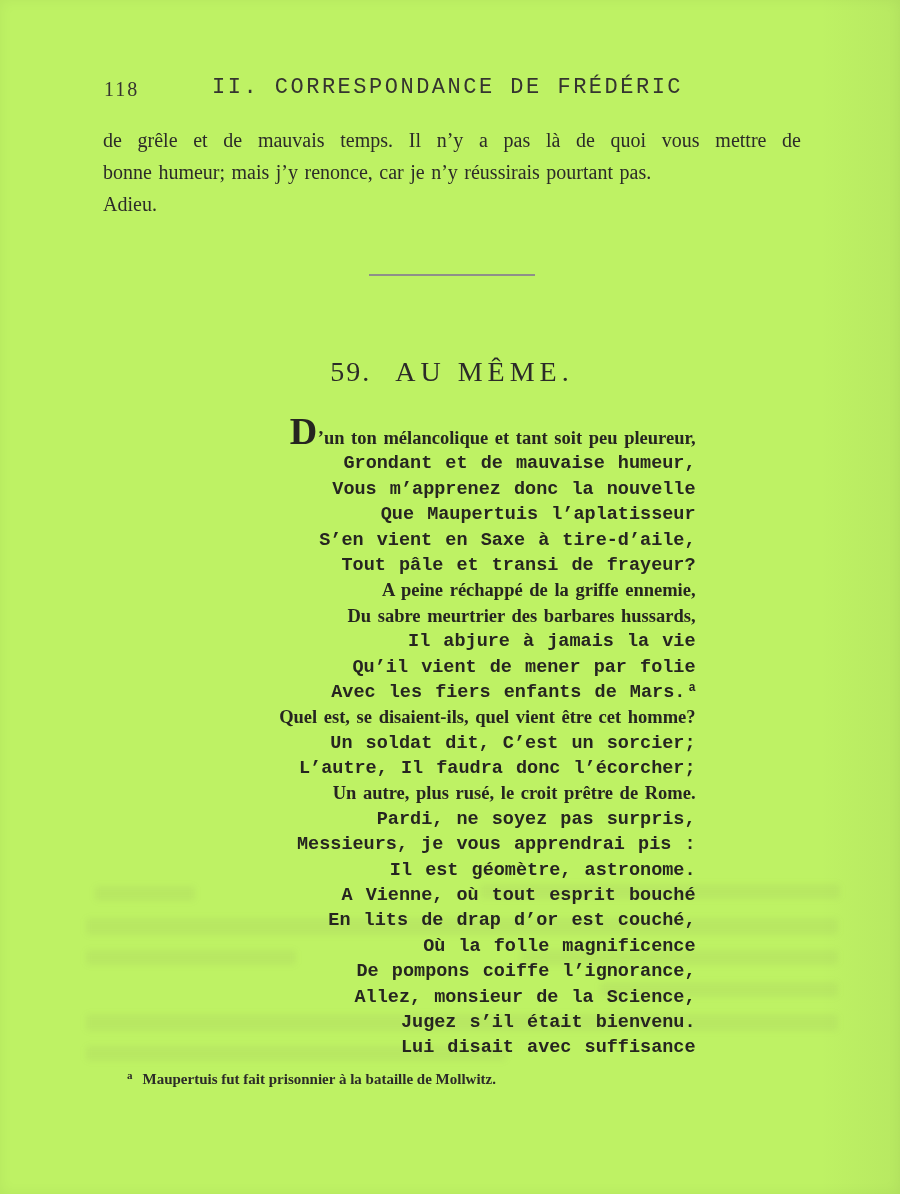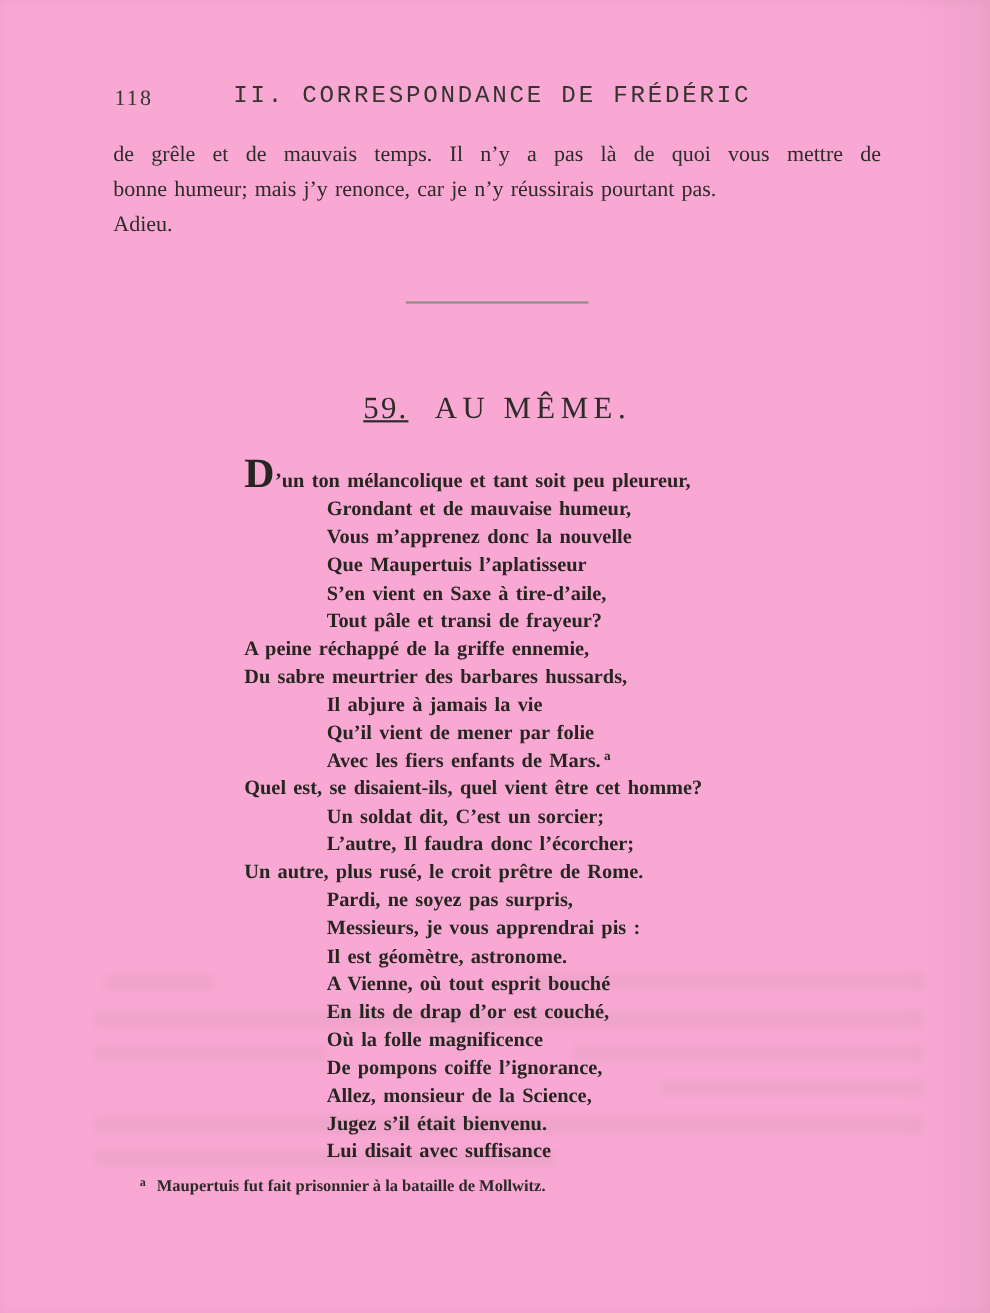--- a/index.html
+++ b/index.html
@@ -5,21 +5,21 @@
   html,body { margin:0; padding:0; }
   body {
     width:900px; height:1194px;
     background:#ffffff;
     font-family:"Liberation Serif", serif;
     overflow:hidden;
   }
   .page {
     position:relative;
     width:900px; height:1194px;
-    background:#f9a8d4;
+    background:#bef264;
     box-shadow: inset 0 0 14px rgba(0,0,0,0.05);
     overflow:hidden;
   }
   .edge-shade {
     position:absolute; right:0; top:0; width:80px; height:100%;
     background:linear-gradient(to left, rgba(70,68,58,0.055), rgba(0,0,0,0));
     pointer-events:none;
   }
   .pagenum {
     position:absolute; left:104px; top:78px;
@@ -40,29 +40,29 @@
   .para-line.justify { text-align:justify; text-align-last:justify; }
   .para-line.indent { text-indent:37px; }
   .divider {
     position:absolute; left:369px; top:274px; width:166px; height:1.5px;
     background:#8f8f89;
   }
   .title {
     position:absolute; left:103px; top:356px; width:698px;
     text-align:center; font-size:28px; color:#2c2b28; white-space:nowrap;
   }
-  .title .num { letter-spacing:2px; margin-right:24px;text-decoration:underline; }
+  .title .num { letter-spacing:2px; margin-right:24px; }
   .title .caps { letter-spacing:5px; }
   .poem {
     position:absolute; left:222px; top:426px;
     font-size:18.5px; font-weight:700; color:#262520;
-    line-height:25.4px; white-space:nowrap; word-spacing:2px;
+    line-height:25.4px; white-space:nowrap; word-spacing:2px;text-align:right;
   }
   .poem-line { height:25.4px; }
-  .poem-line.ind { padding-left:75px; }
+  .poem-line.ind { padding-left:75px;font-family:Liberation Mono, monospace; }
   .initial {
     font-size:38px; line-height:0; letter-spacing:0.5px;
   }
   .note-ref {
     font-size:12px; font-weight:700; vertical-align:6px;
     margin-left:3px; line-height:0;
   }
   .footnote {
     position:absolute; left:127px; top:1071px;
     font-size:15px; font-weight:700; color:#2c2b28; white-space:nowrap;text-align:center;

